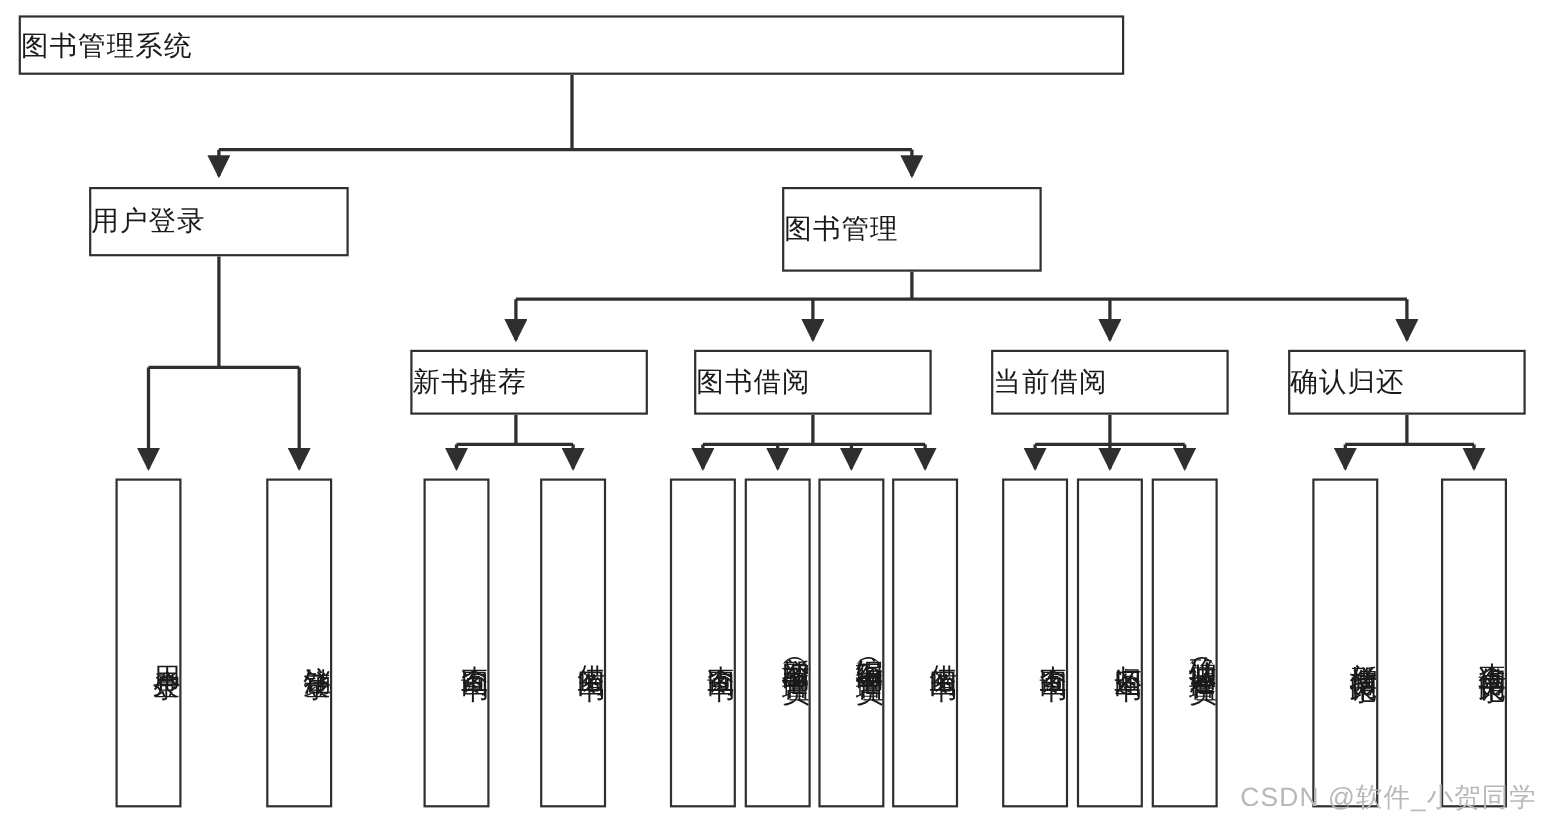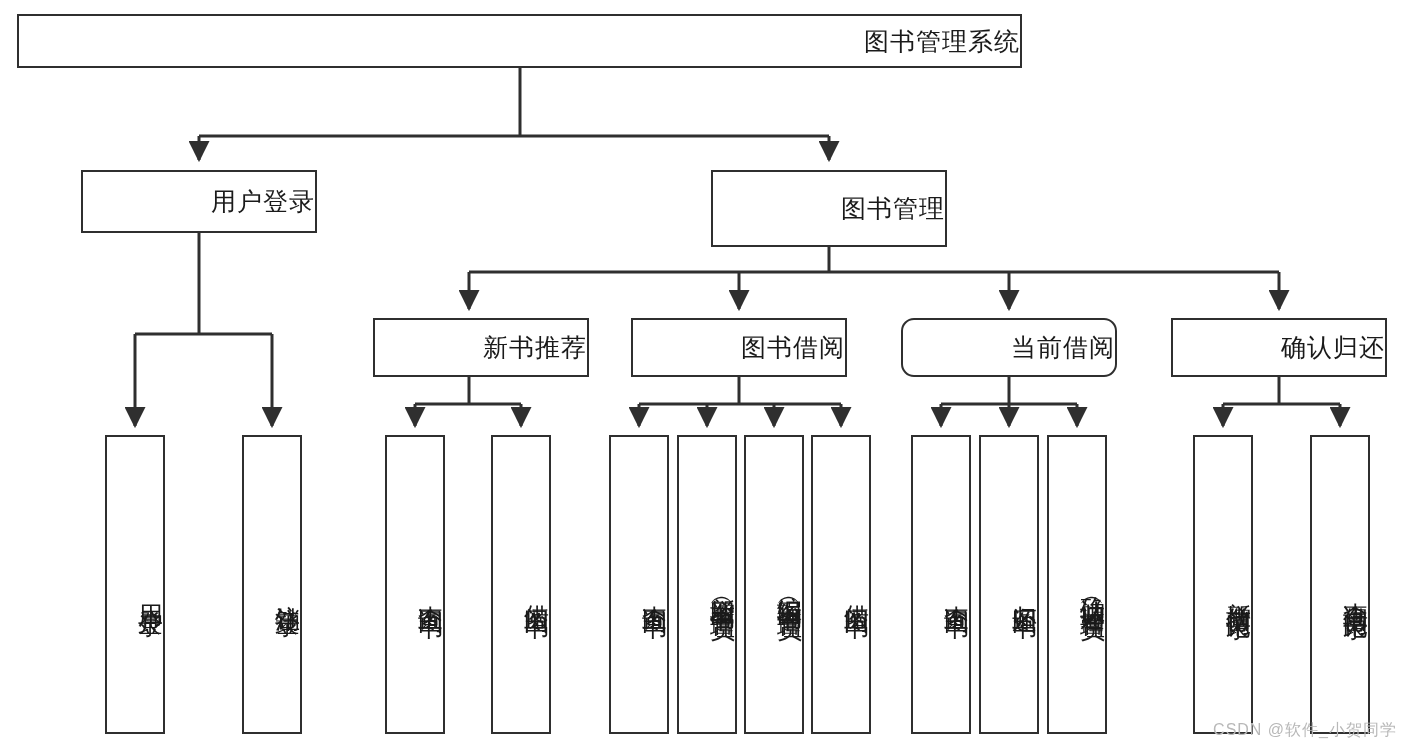--- a/index.html
+++ b/index.html
@@ -24,21 +24,21 @@
     width: 1405px;
     height: 747px;
   }
   .node-box {
     position: absolute;
     box-sizing: border-box;
     border: 2px solid #2f2f2f;
     background: #ffffff;
     display: flex;
     align-items: center;
-    justify-content: flex-end;
+    justify-content: flex-start;
     text-align: center;
     color: #1a1a1a;
   }
   .node-h {
     font-size: 25px;
     line-height: 1.25;
     letter-spacing: 1px;
   }
   .node-root {
     font-size: 25px;
@@ -56,21 +56,21 @@
   }
   .node-v .vtext {
     writing-mode: vertical-rl;
     text-orientation: upright;
     display: block;
   }
   #watermark {
     position: absolute;
     right: 8px;
     bottom: 6px;
-    font-size: 16px;
+    font-size: 24px;
     color: #b8b8b8;
     letter-spacing: 1px;
     user-select: none;
     pointer-events: none;
   }
 </style>
 </head>
 <body>
 
 <div id="diagram-root">
@@ -148,21 +148,21 @@
   <div class="node-box node-h" style="left:711px; top:170px; width:236px; height:77px;">
     <span>图书管理</span>
   </div>
 
   <div class="node-box node-h" style="left:361px; top:318px; width:216px; height:59px;margin-left:12px;">
     <span>新书推荐</span>
   </div>
   <div class="node-box node-h" style="left:631px; top:318px; width:216px; height:59px;">
     <span>图书借阅</span>
   </div>
-  <div class="node-box node-h" style="left:901px; top:318px; width:216px; height:59px;border-radius:13px;">
+  <div class="node-box node-h" style="left:901px; top:318px; width:216px; height:59px;">
     <span>当前借阅</span>
   </div>
   <div class="node-box node-h" style="left:1171px; top:318px; width:216px; height:59px;">
     <span>确认归还</span>
   </div>
 
   <div class="node-box node-v" style="left:105px; top:435px; width:60px; height:299px;">
     <span class="vtext">用户登录</span>
   </div>
   <div class="node-box node-v" style="left:242px; top:435px; width:60px; height:299px;">

